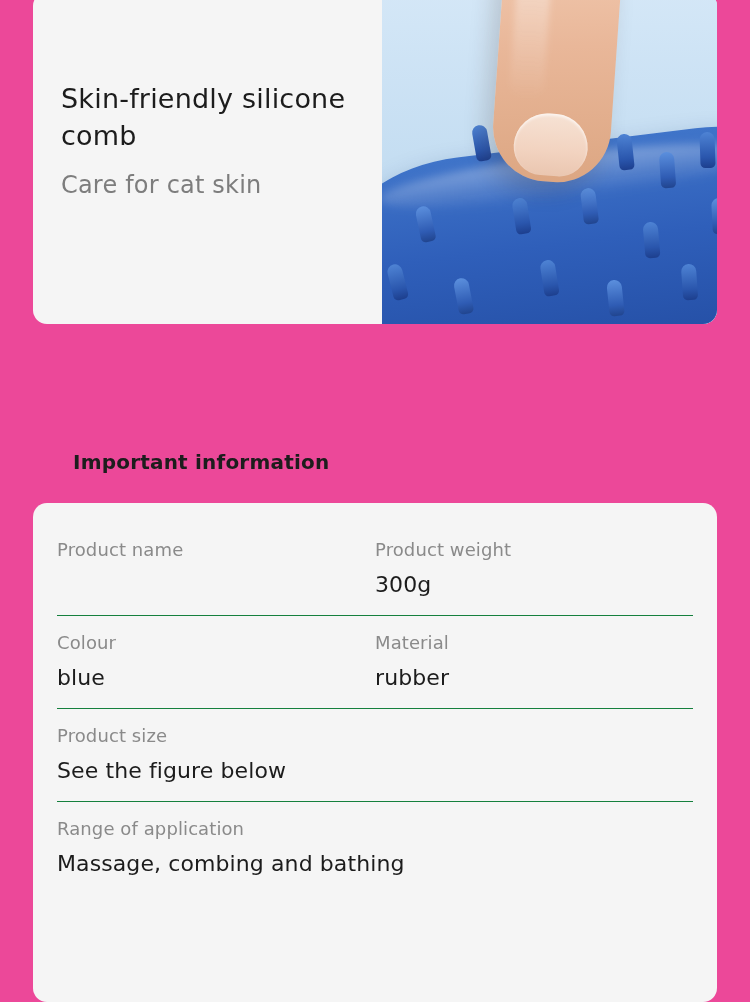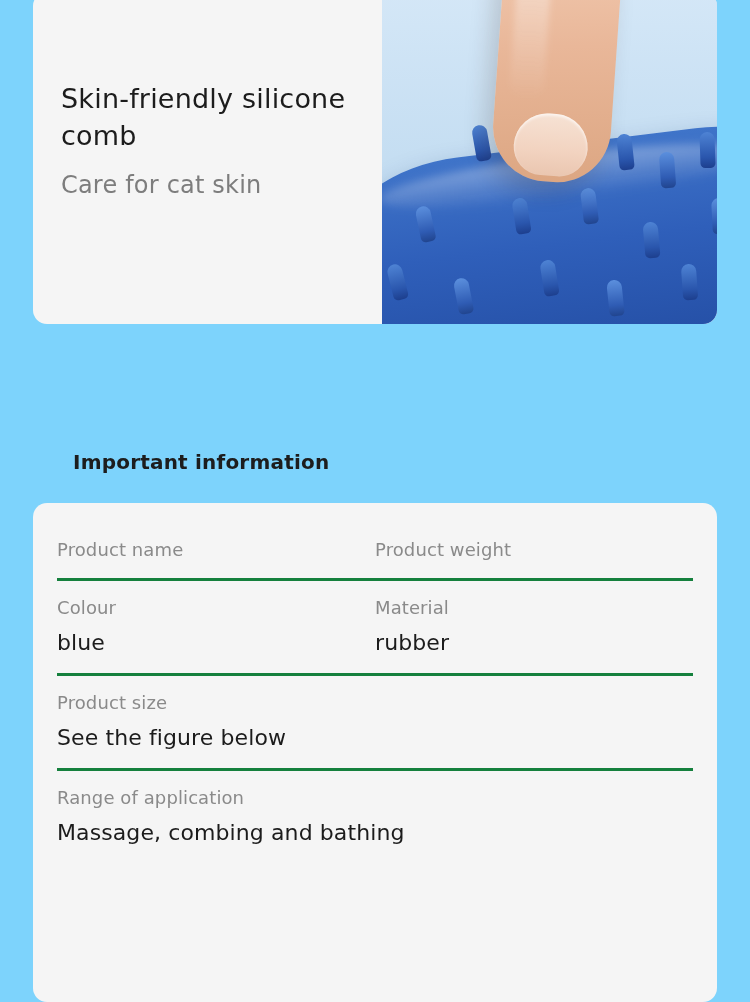--- a/index.html
+++ b/index.html
@@ -10,21 +10,21 @@
     width: 750px;
     height: 1002px;
     overflow: hidden;
     font-family: "DejaVu Sans", "Liberation Sans", sans-serif;
   }
 
   .page {
     position: relative;
     width: 750px;
     height: 1002px;
-    background: #7dd3fc;
+    background: #ec4899;
   }
 
   
   .hero {
     position: absolute;
     left: 33px;
     top: -8px;
     width: 684px;
     height: 332px;
     background: #f5f5f5;
@@ -150,21 +150,21 @@
     top: 503px;
     width: 684px;
     height: 499px;
     background: #f5f5f5;
     border-radius: 14px;
     padding: 30px 24px 0 24px;
   }
   .info-row {
     display: flex;
     padding: 16px 0 18px 0;
-    border-bottom: 3px solid #15803d;
+    border-bottom: 1px solid #15803d;
   }
   .info-row:first-child { padding-top: 6px; }
   .info-row.last { border-bottom: none; }
   .info-cell { width: 50%; }
   .info-cell.full { width: 100%; }
   .info-label {
     font-size: 18px;
     color: #8a8a8a;
     font-weight: 400;
     letter-spacing: .1px;
@@ -221,20 +221,21 @@
   <div class="section-title">Important information</div>
 
   <div class="info-card">
 
     <div class="info-row">
       <div class="info-cell">
         <div class="info-label">Product name</div>
       </div>
       <div class="info-cell">
         <div class="info-label">Product weight</div>
+        <div class="info-value">300g</div>
       </div>
     </div>
 
     <div class="info-row">
       <div class="info-cell">
         <div class="info-label">Colour</div>
         <div class="info-value">blue</div>
       </div>
       <div class="info-cell">
         <div class="info-label">Material</div>

